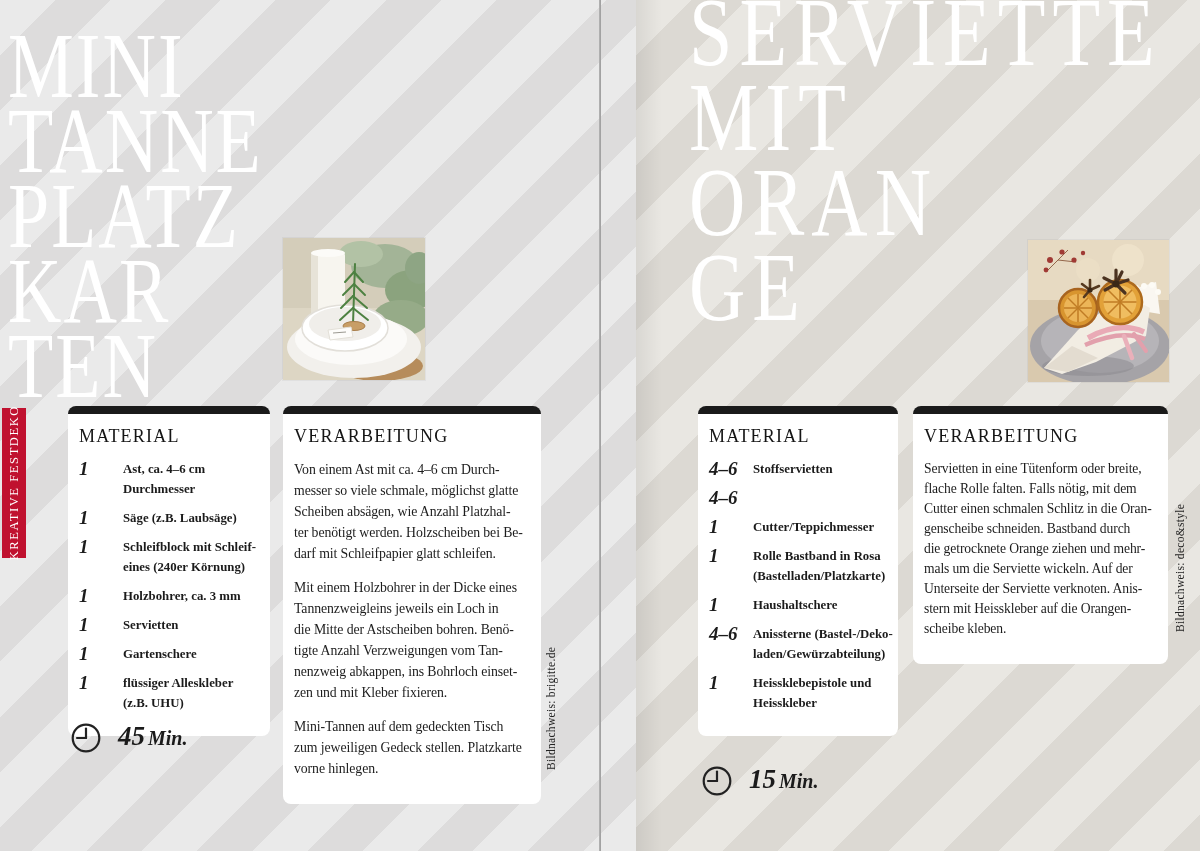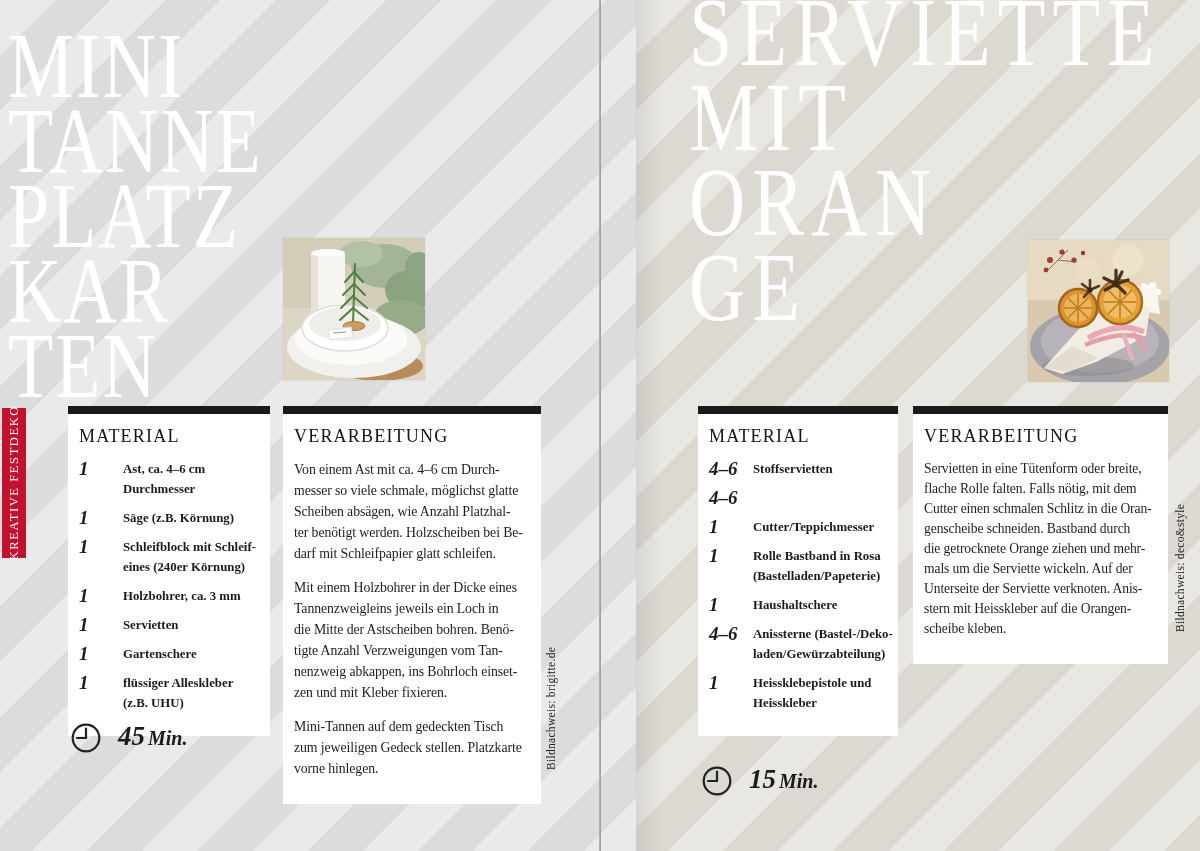--- a/index.html
+++ b/index.html
@@ -30,21 +30,21 @@
   #right-title { left:53px; top:-10px; font-size:78px; line-height:68px; letter-spacing:7px; }
   .title-line { white-space:nowrap; }
 
   
   .category-tab { position:absolute; left:2px; top:408px; width:24px; height:150px;
     display:flex; align-items:center; justify-content:center; z-index:3; }
   .category-tab span { writing-mode: vertical-rl; transform: rotate(180deg);
     color:#fff; font-size:12.5px; letter-spacing:1.6px; white-space:nowrap; }
 
   
-  .info-box { position:absolute; background:#ffffff; border-top:8px solid #1a1a1a; z-index:2; }
+  .info-box { position:absolute; background:#ffffff; border-top:8px solid #1a1a1a; z-index:2;border-radius:8px; }
   .box-heading { font-size:18px; letter-spacing:1.2px; color:#151515;
     margin:6px 0 12px; font-weight:normal; }
   #left-material  { left:68px;  top:406px; width:202px; padding:6px 4px 14px 11px; }
   #left-process   { left:283px; top:406px; width:258px; padding:6px 4px 12px 11px; }
   #right-material { left:62px;  top:406px; width:200px; padding:6px 4px 14px 11px; }
   #right-process  { left:277px; top:406px; width:255px; padding:6px 4px 12px 11px; }
 
   .mat-item { display:flex; margin-bottom:9px; }
   .mat-qty  { flex:none; width:44px; font-style:italic; font-weight:bold;
     font-size:19px; line-height:20px; }
@@ -135,21 +135,21 @@
   <div class="info-box" id="left-material">
     <h2 class="box-heading">MATERIAL</h2>
     <div id="left-material-items">
         <div class="mat-item">
           <span class="mat-qty">1</span>
           <span class="mat-text">Ast, ca. 4–6 cm
 Durchmesser</span>
         </div>
         <div class="mat-item">
           <span class="mat-qty">1</span>
-          <span class="mat-text">Säge (z.B. Körnung)</span>
+          <span class="mat-text">Säge (z.B. Laubsäge)</span>
         </div>
         <div class="mat-item">
           <span class="mat-qty">1</span>
           <span class="mat-text">Schleifblock mit Schleif-
 eines (240er Körnung)</span>
         </div>
         <div class="mat-item">
           <span class="mat-qty">1</span>
           <span class="mat-text">Holzbohrer, ca. 3 mm</span>
         </div>
@@ -289,21 +289,21 @@
         <div class="mat-item">
           <span class="mat-qty">4–6</span>
         </div>
         <div class="mat-item">
           <span class="mat-qty">1</span>
           <span class="mat-text">Cutter/Teppichmesser</span>
         </div>
         <div class="mat-item">
           <span class="mat-qty">1</span>
           <span class="mat-text">Rolle Bastband in Rosa
-(Bastelladen/Papeterie)</span>
+(Bastelladen/Platzkarte)</span>
         </div>
         <div class="mat-item">
           <span class="mat-qty">1</span>
           <span class="mat-text">Haushaltschere</span>
         </div>
         <div class="mat-item">
           <span class="mat-qty">4–6</span>
           <span class="mat-text">Anissterne (Bastel-/Deko-
 laden/Gewürzabteilung)</span>
         </div>

